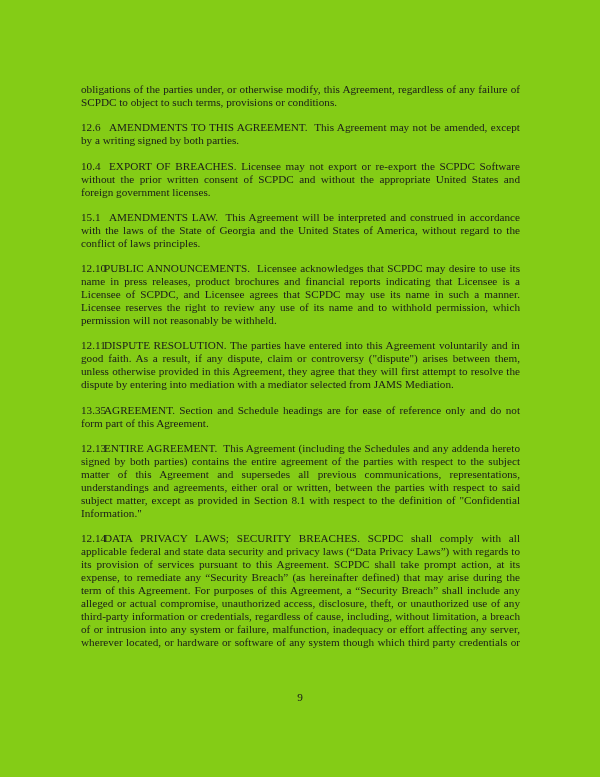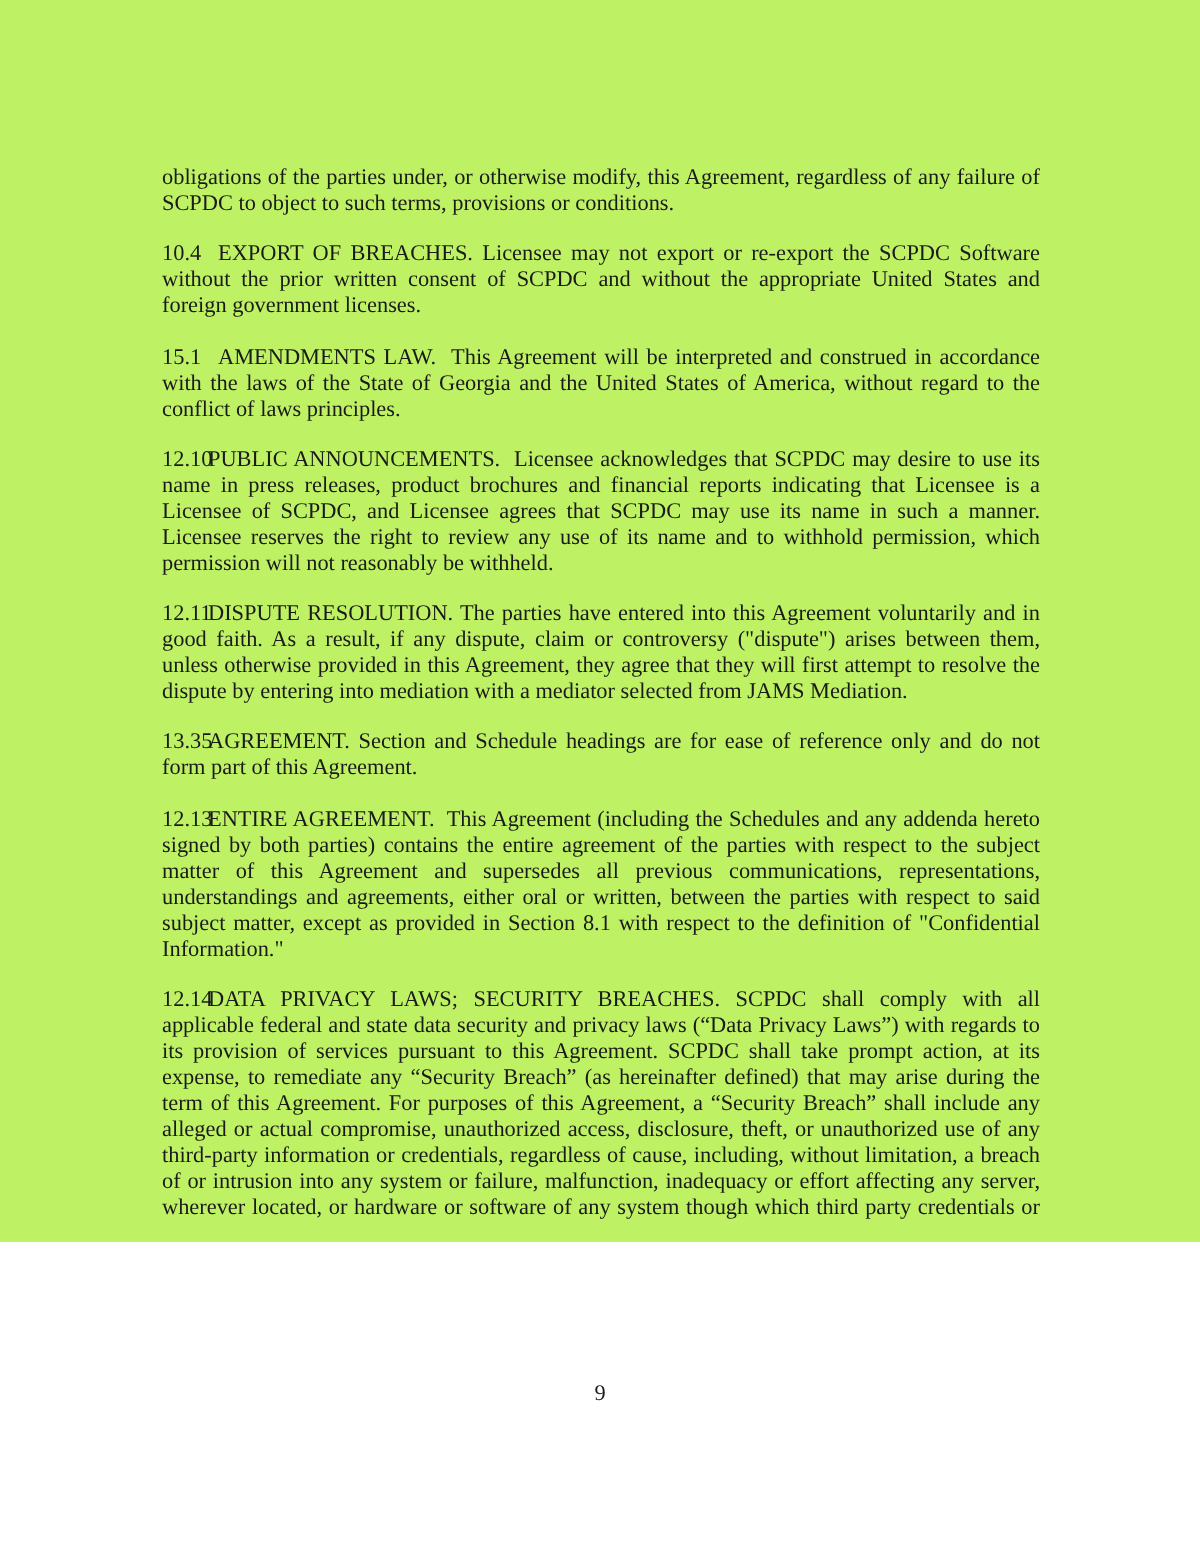--- a/index.html
+++ b/index.html
@@ -1,41 +1,44 @@
 <!DOCTYPE html>
 <html><head>
 <meta charset="utf-8">
 <style>
   html, body { margin: 0; padding: 0; }
   body {
     width: 600px; height: 777px; background: #ffffff; overflow: hidden;
     font-family: "Liberation Serif", "DejaVu Serif", serif;
     color: #1a1a1a;
   }
-  .page { position: relative; width: 600px; height: 621px; background: #bef264; }
+  .page { position: relative; width: 600px; height: 777px; background: #84cc16; }
   .content {
     position: absolute; left: 81px; top: 83px; width: 439px;
     font-size: 11.2px; line-height: 13px;
   }
   .para { margin: 0 0 12.3px 0; text-align: justify; text-align-last: left; }
   .num { display: inline-block; }
   .num.wide { width: 28px; }
   .num.narrow { width: 23px; }
   .page-number {
     position: absolute; left: 0; width: 600px; top: 691px;
     text-align: center; font-size: 11.2px;
   }
 </style>
 </head>
 <body>
 
 <div class="page">
   <div class="content">
     <p class="para">obligations of the parties under, or otherwise modify, this Agreement, regardless of any failure of SCPDC to object to such terms, provisions or conditions.</p>
 
+    <p class="para">
+      <span class="num wide">12.6</span><span>AMENDMENTS TO THIS AGREEMENT.</span>&nbsp; <span>This Agreement may not be amended, except by a writing signed by both parties.</span>
+    </p>
 
 
     <p class="para">
       <span class="num wide">10.4</span><span>EXPORT OF BREACHES.</span> <span>Licensee may not export or re-export the SCPDC Software without the prior written consent of SCPDC and without the appropriate United States and foreign government licenses.</span>
     </p>
 
     <p class="para">
       <span class="num wide">15.1</span><span>AMENDMENTS LAW.</span>&nbsp; <span>This Agreement will be interpreted and construed in accordance with the laws of the State of Georgia and the United States of America, without regard to the conflict of laws principles.</span>
     </p>
 

